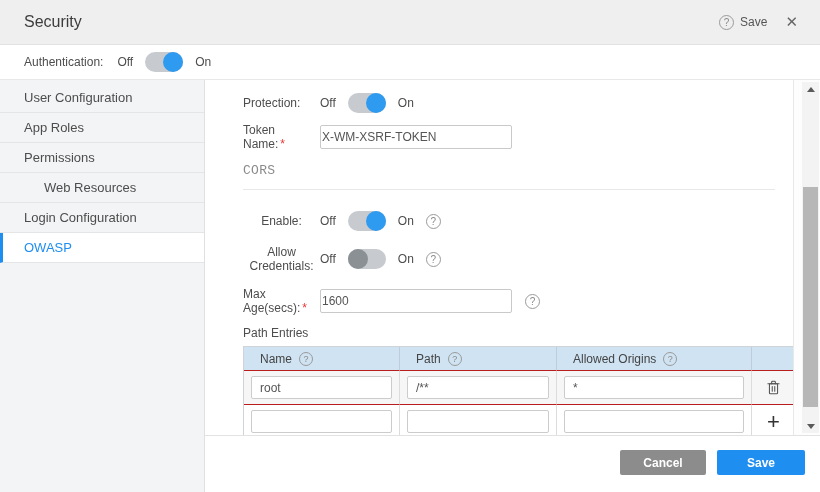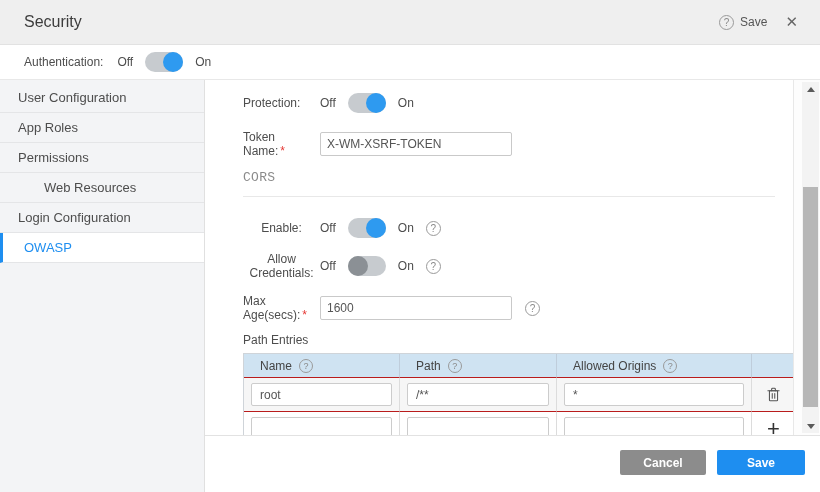--- a/index.html
+++ b/index.html
@@ -23,33 +23,33 @@
   .tgl-group { display:flex; align-items:center; gap:12px; }
   .tgl { position:relative; width:38px; height:20px; background:#c7cbcf; border-radius:10px; cursor:pointer; flex:0 0 38px; }
   .tgl .knob { position:absolute; top:0; width:20px; height:20px; border-radius:50%; }
   .tgl.on  .knob { right:0; background:#2e9af0; }
   .tgl.off .knob { left:0;  background:#8b9095; }
   .tgl-group .state-lbl { color:#4d4d4d; }
 
   
   .main { flex:1; display:flex; min-height:0; }
   .sidebar { width:205px; flex:0 0 205px; background:#f3f4f6; border-right:1px solid #e0e0e0; padding-top:3px; }
-  .side-item { height:30px; line-height:29px; padding-left:18px; border-bottom:1px solid #e4e5e7; color:#4d4d4d; font-size:13px; cursor:pointer; }
+  .side-item { height:30px; line-height:29px; padding-left:24px; border-bottom:1px solid #e4e5e7; color:#4d4d4d; font-size:13px; cursor:pointer; }
   .side-item.indent { padding-left:44px; }
   .side-item.active { background:#fff; color:#1e8ef0; border-left:3px solid #1e8ef0; padding-left:21px; }
 
   .right-col { flex:1; display:flex; flex-direction:column; min-width:0; }
   .content-row { flex:1; display:flex; min-height:0; }
   .form-area { flex:1; background:#fff; padding:13px 0 0 38px; overflow:hidden; }
 
   .frow { display:flex; align-items:center; margin-bottom:0; }
   .flabel { width:77px; flex:0 0 77px; color:#4d4d4d; }
   .req { color:#e53935; margin-left:2px; }
-  .txt-input { width:192px; height:24px; border:1px solid #c9c9c9; border-radius:2px; padding:0 6px; font-family:"Liberation Sans",sans-serif; font-size:12px; color:#555; background:#fff; outline:none; }
-  .row-protection { height:20px; margin-bottom:17px; }
+  .txt-input { width:192px; height:24px; border:1px solid #c9c9c9; border-radius:2px; padding:0 1px; font-family:"Liberation Sans",sans-serif; font-size:12px; color:#555; background:#fff; outline:none; }
+  .row-protection { height:20px; margin-bottom:10px; }
   .row-token { margin-bottom:12px; }
   .cors-h { color:#8a8a8a; font-size:13px; letter-spacing:.3px; margin-bottom:11px;font-family:Liberation Mono, monospace; }
   .hrule { border:0; border-top:1px solid #e8e8e8; margin:0 18px 21px 0; }
   .row-enable, .row-creds { height:20px; margin-bottom:18px;text-align:center; }
   .row-maxage { margin-bottom:11px; }
   .pe-label { margin-bottom:6px; }
 
   
   .pe-table { width:553px; border:1px solid #cfd4d9; border-bottom:1px solid #d5dadf; }
   .pe-hrow, .pe-row { display:grid; grid-template-columns:156px 157px 195px 1fr; }

